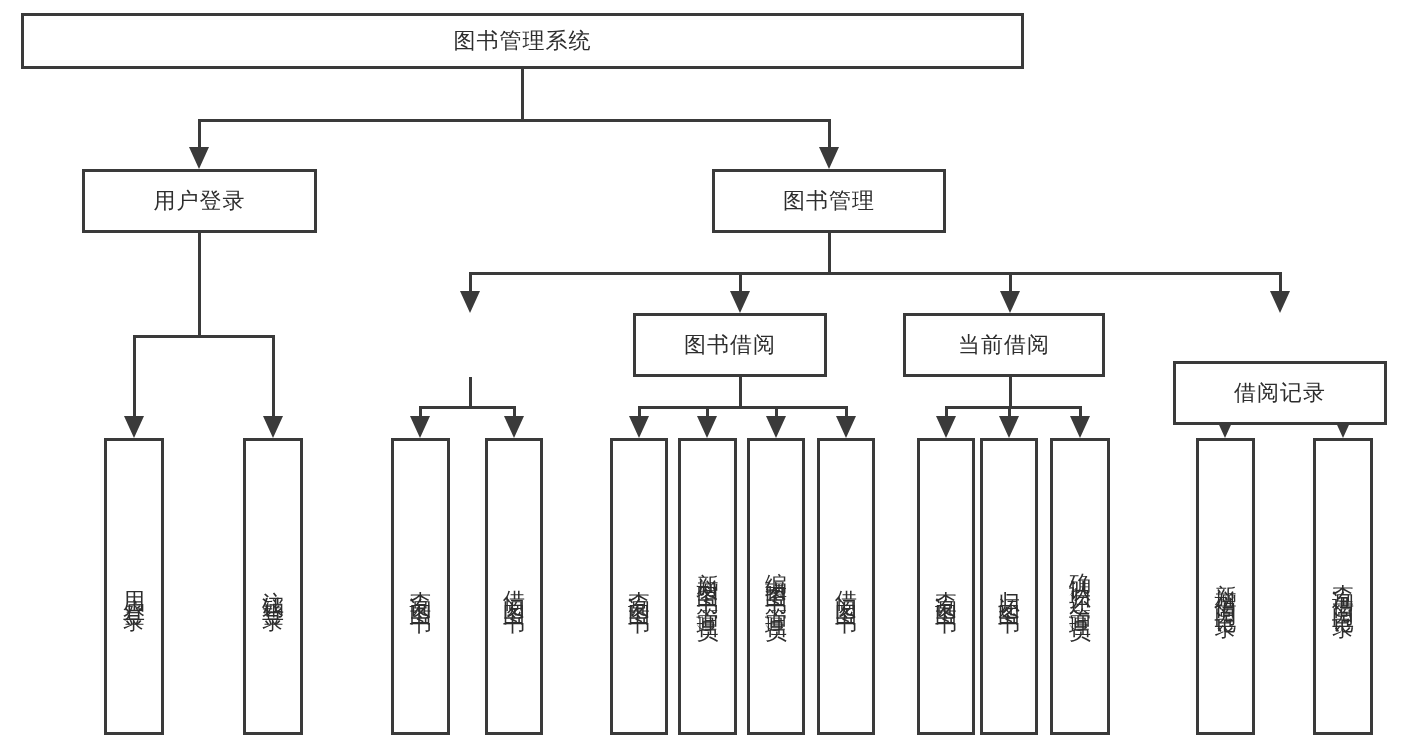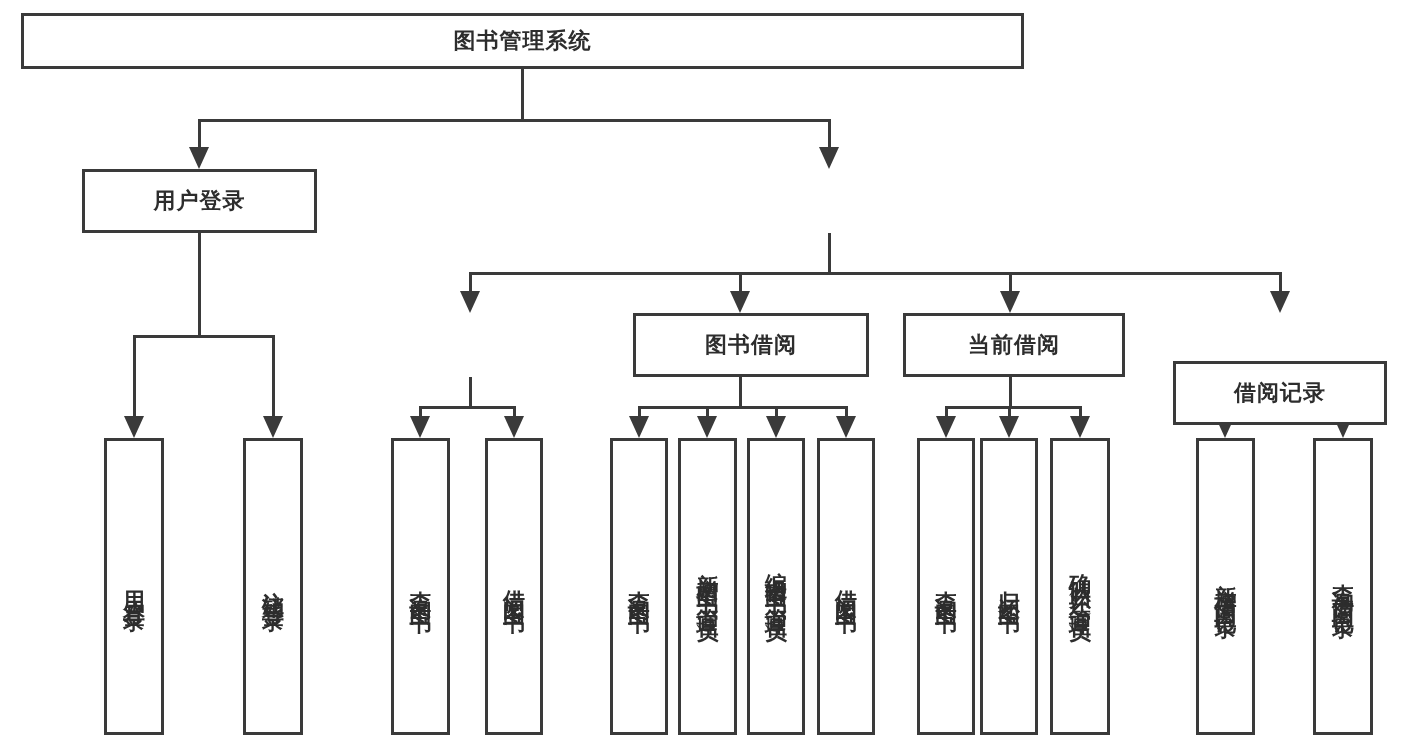--- a/index.html
+++ b/index.html
@@ -1,18 +1,18 @@
 <!DOCTYPE html>
 <html><head>
 <meta charset="utf-8">
 <style>
   html,body{margin:0;padding:0;background:#fff;}
   #canvas{
     position:relative;width:1405px;height:747px;background:#ffffff;overflow:hidden;
-    font-family:"Liberation Sans",sans-serif;color:#2d2d2d;font-weight:bold;
+    font-family:"Liberation Sans",sans-serif;color:#2d2d2d;
   }
   .box{
     position:absolute;box-sizing:border-box;border:3px solid #3a3a3a;background:#ffffff;
     display:flex;align-items:center;justify-content:center;
     font-size:22px;letter-spacing:1px;color:#2d2d2d;z-index:2;
   }
   .leaf{height:297px;top:438px;}
   .leaf .v{
     writing-mode:vertical-rl;text-orientation:mixed;
     font-size:22px;letter-spacing:7px;line-height:1;
@@ -41,43 +41,46 @@
   <div class="vl" style="left:521px;top:69px;height:53px;"></div>
   <div class="hl" style="left:198px;top:119px;width:633px;"></div>
   <div class="vl" style="left:198px;top:119px;height:30px;"></div>
   <div class="ah" style="left:189px;top:147px;"></div>
   <div class="vl" style="left:828px;top:119px;height:30px;"></div>
   <div class="ah" style="left:819px;top:147px;"></div>
 
   <div class="box" style="left:82px;top:169px;width:235px;height:64px;">
     <span>用户登录</span>
   </div>
+  <div class="box" style="left:712px;top:169px;width:234px;height:64px;">
+    <span>图书管理</span>
+  </div>
 
   <div class="vl" style="left:198px;top:233px;height:105px;"></div>
   <div class="hl" style="left:133px;top:335px;width:142px;"></div>
   <div class="vl" style="left:133px;top:335px;height:83px;"></div>
   <div class="ah" style="left:124px;top:416px;"></div>
   <div class="vl" style="left:272px;top:335px;height:83px;"></div>
   <div class="ah" style="left:263px;top:416px;"></div>
 
   <div class="vl" style="left:828px;top:233px;height:42px;"></div>
   <div class="hl" style="left:469px;top:272px;width:813px;"></div>
   <div class="vl" style="left:469px;top:272px;height:21px;"></div>
   <div class="ah" style="left:460px;top:291px;"></div>
   <div class="vl" style="left:739px;top:272px;height:21px;"></div>
   <div class="ah" style="left:730px;top:291px;"></div>
   <div class="vl" style="left:1009px;top:272px;height:21px;"></div>
   <div class="ah" style="left:1000px;top:291px;"></div>
   <div class="vl" style="left:1279px;top:272px;height:21px;"></div>
   <div class="ah" style="left:1270px;top:291px;"></div>
 
-  <div class="box" style="left:633px;top:313px;width:236px;height:64px;">
+  <div class="box" style="left:633px;top:313px;width:194px;height:64px;">
     <span>图书借阅</span>
   </div>
-  <div class="box" style="left:903px;top:313px;width:222px;height:64px;">
+  <div class="box" style="left:903px;top:313px;width:202px;height:64px;">
     <span>当前借阅</span>
   </div>
   <div class="box" style="left:1173px;top:313px;width:214px;height:64px;margin-top:48px;">
     <span>借阅记录</span>
   </div>
 
   <div class="vl" style="left:469px;top:377px;height:32px;"></div>
   <div class="hl" style="left:419px;top:406px;width:97px;"></div>
   <div class="vl" style="left:419px;top:406px;height:12px;"></div>
   <div class="ah" style="left:410px;top:416px;"></div>

